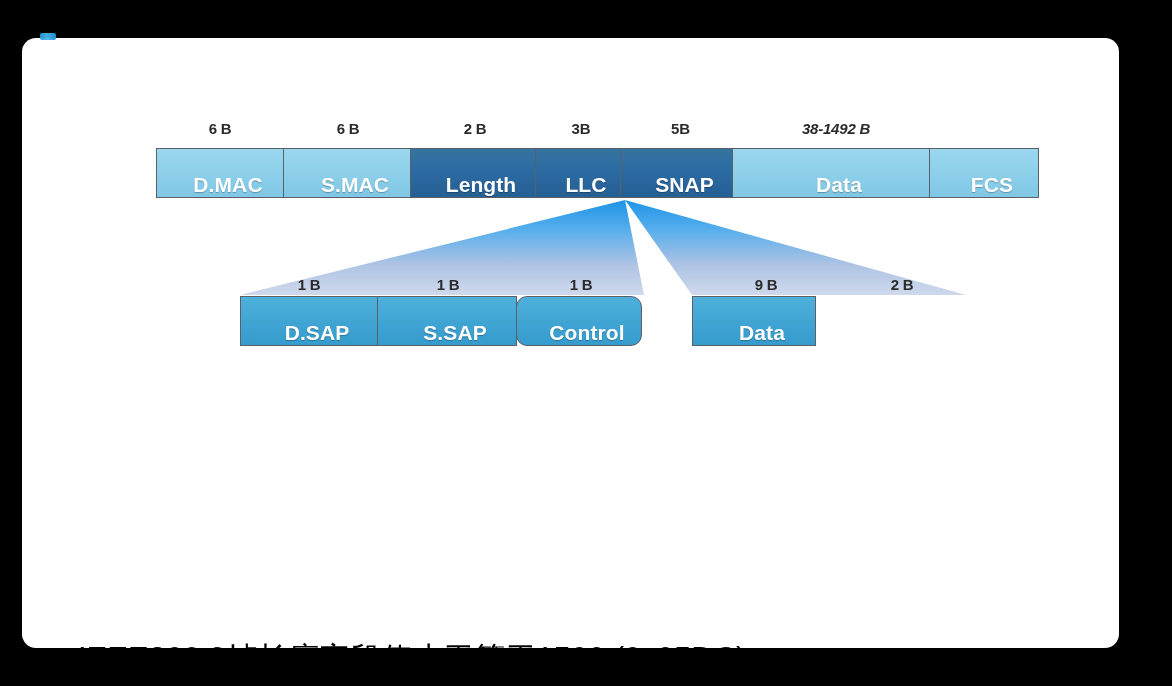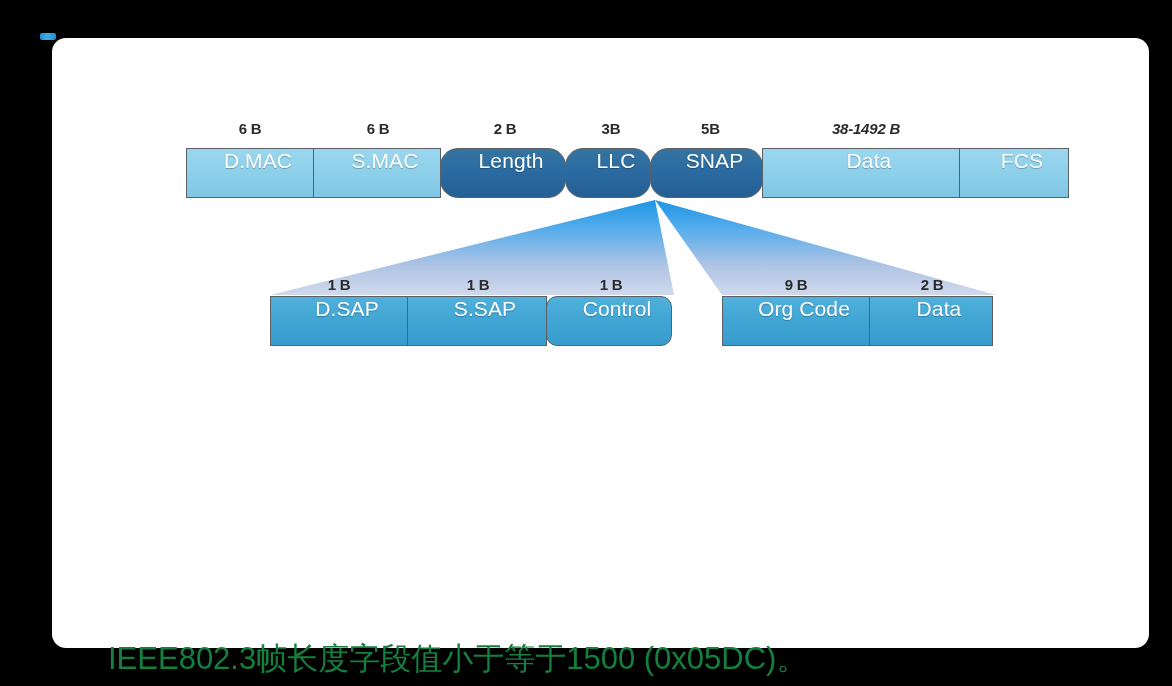--- a/index.html
+++ b/index.html
@@ -15,21 +15,21 @@
   #slide-root {
     position: relative;
     width: 1172px;
     height: 686px;
     background: #000000;
   }
 
   
   #canvas {
     position: absolute;
-    left: 52px;
+    left: 22px;
     top: 38px;
     width: 1097px;
     height: 610px;
     background: #ffffff;
     border-radius: 14px;
   }
 
   
   #corner-speck {
     position: absolute;
@@ -82,40 +82,39 @@
   
   .block-row {
     position: absolute;
     display: flex;
   }
 
   .block {
     position: relative;
     height: 100%;
     display: flex;
-    align-items: flex-start;
+    align-items: flex-end;
     justify-content: center;
     border: 1px solid #5b6066;
     color: #ffffff;
     font-size: 21px;
-    font-weight: 400;
+    font-weight: 700;
     letter-spacing: .1px;
     text-shadow: 0 1px 1px rgba(0,0,0,.28);
     font-family: "Liberation Sans", "DejaVu Sans", sans-serif;
     overflow: hidden;
     padding-left: 16px;
   }
   .block + .block { margin-left: -1px; }
 
   .block.light {
     background: linear-gradient(180deg,#9ad7ef 0%,#8ed0ea 48%,#7fc7e5 100%);
   }
   .block.dark {
     background: linear-gradient(180deg,#35749f 0%,#2b6ba2 45%,#255f94 100%);
-    border-radius: 18px;
   }
   .block.mid {
     background: linear-gradient(180deg,#4fb0db 0%,#41a5d4 50%,#369ccd 100%);
   }
 
   
   .row-shadow {
     position: absolute;
     background: rgba(0,0,0,.30);
     filter: blur(1px);
@@ -123,21 +122,21 @@
   }
 
   
   #caption {
     position: absolute;
     left: 56px;
     top: 600px;
     font-family: "Liberation Sans", "DejaVu Sans", sans-serif;
     font-size: 31px;
     font-weight: 400;
-    color: #15803d;
+    color: #000000;
     white-space: nowrap;
     letter-spacing: 0px;
   }
 </style>
 </head>
 <body>
 
 <div id="slide-root">
 
   <div id="canvas">
@@ -219,23 +218,20 @@
           </div>
       </div>
 
       <div class="size-row" style="left:670px; top:236px; width:272px;">
         <span class="size-label" style="left:0px;   width:148px;">9 B</span>
         <span class="size-label" style="left:148px; width:124px;">2 B</span>
       </div>
 
       <div class="row-shadow" style="left:673px; top:307px; width:272px; height:52px;"></div>
       <div class="block-row" style="left:670px; top:258px; height:50px;">
-        <div class="block mid" style="width:148px;">
-            <span>Org Code</span>
-          </div>
         <div class="block mid" style="width:124px;">
             <span>Data</span>
           </div>
       </div>
 
     </div>
 
     <div id="caption">IEEE802.3帧长度字段值小于等于1500 (0x05DC)。</div>
 
   </div>

